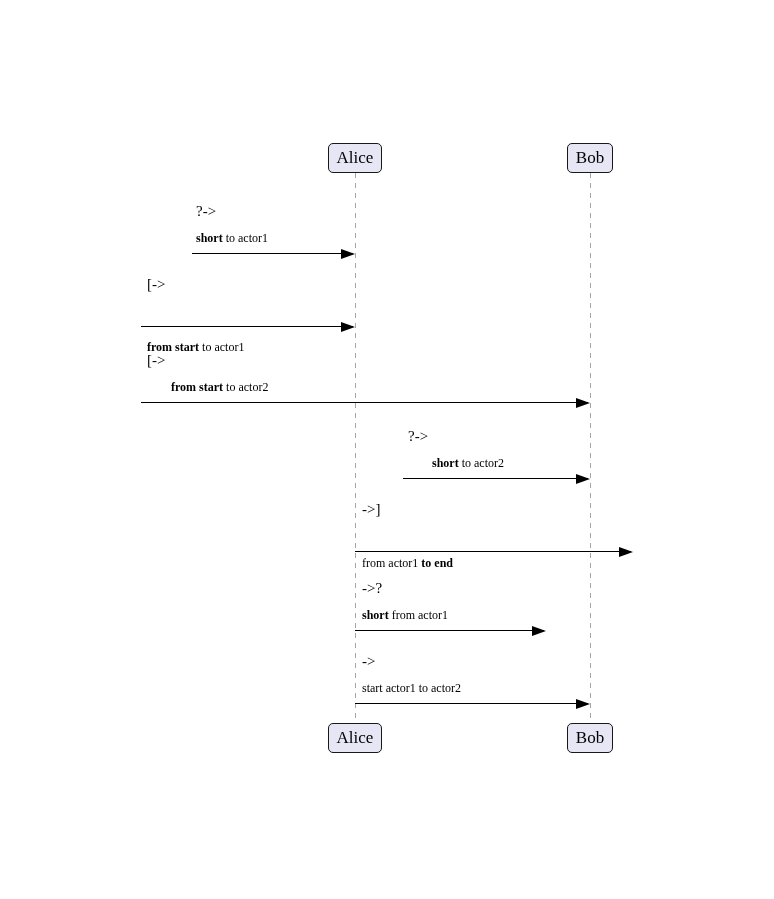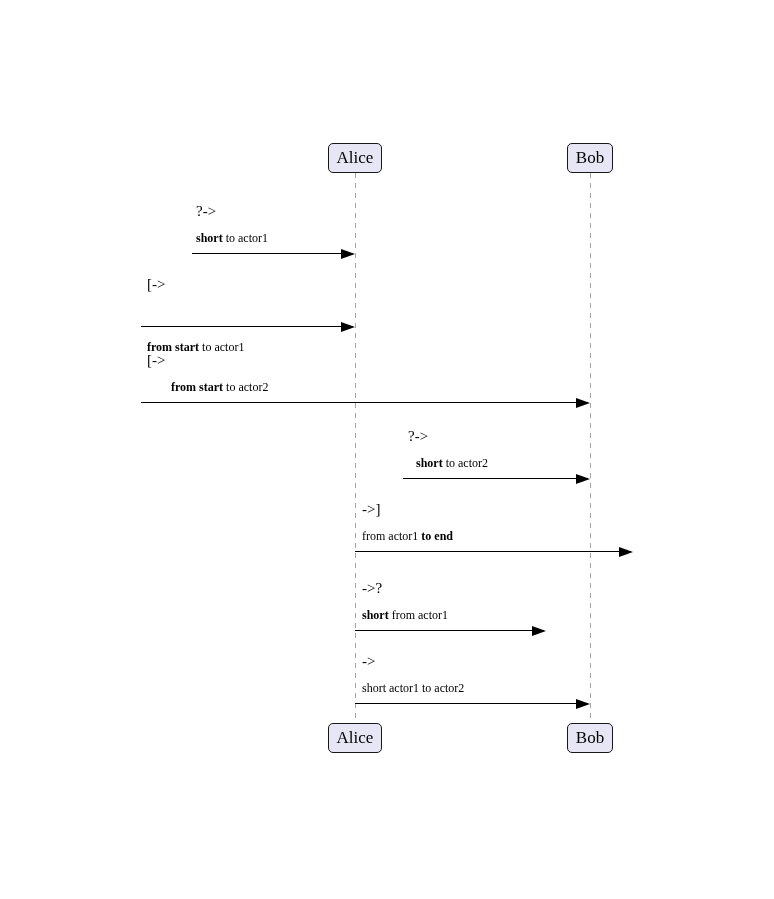--- a/index.html
+++ b/index.html
@@ -97,36 +97,36 @@
     <div class="msg-head" style="left: 341px; top: 322px;"></div>
   </div>
   <div>
     <div class="msg-op" style="left: 147px; top: 351px;">[-&gt;</div>
     <div class="msg-label" style="left: 147px; top: 378px; margin-left: 24px;"><b>from start</b><span> to actor2</span></div>
     <div class="msg-line" style="left: 141px; top: 402px; width: 447px;"></div>
     <div class="msg-head" style="left: 576px; top: 398px;"></div>
   </div>
   <div>
     <div class="msg-op" style="left: 408px; top: 427px;">?-&gt;</div>
-    <div class="msg-label" style="left: 416px; top: 454px;"><b>short</b><span> to actor2</span></div>
+    <div class="msg-label" style="left: 432px; top: 454px;"><b>short</b><span> to actor2</span></div>
     <div class="msg-line" style="left: 403px; top: 478px; width: 185px;"></div>
     <div class="msg-head" style="left: 576px; top: 474px;"></div>
   </div>
   <div>
     <div class="msg-op" style="left: 362px; top: 500px;">-&gt;]</div>
-    <div class="msg-label" style="left: 362px; top: 527px;"><span>from actor1 </span><b>to end</b></div>
+    <div class="msg-label" style="left: 362px; top: 554px;"><span>from actor1 </span><b>to end</b></div>
     <div class="msg-line" style="left: 355px; top: 551px; width: 276px;"></div>
     <div class="msg-head" style="left: 619px; top: 547px;"></div>
   </div>
   <div>
     <div class="msg-op" style="left: 362px; top: 579px;">-&gt;?</div>
     <div class="msg-label" style="left: 362px; top: 606px; text-align: center;"><b>short</b><span> from actor1</span></div>
     <div class="msg-line" style="left: 355px; top: 630px; width: 189px;"></div>
     <div class="msg-head" style="left: 532px; top: 626px;"></div>
   </div>
   <div>
     <div class="msg-op" style="left: 362px; top: 652px;">-&gt;</div>
-    <div class="msg-label" style="left: 362px; top: 679px;"><span>short actor1 to actor2</span></div>
+    <div class="msg-label" style="left: 362px; top: 679px;"><span>start actor1 to actor2</span></div>
     <div class="msg-line" style="left: 355px; top: 703px; width: 233px;"></div>
     <div class="msg-head" style="left: 576px; top: 699px;"></div>
   </div>
 
 </div>
 
 </body></html>

